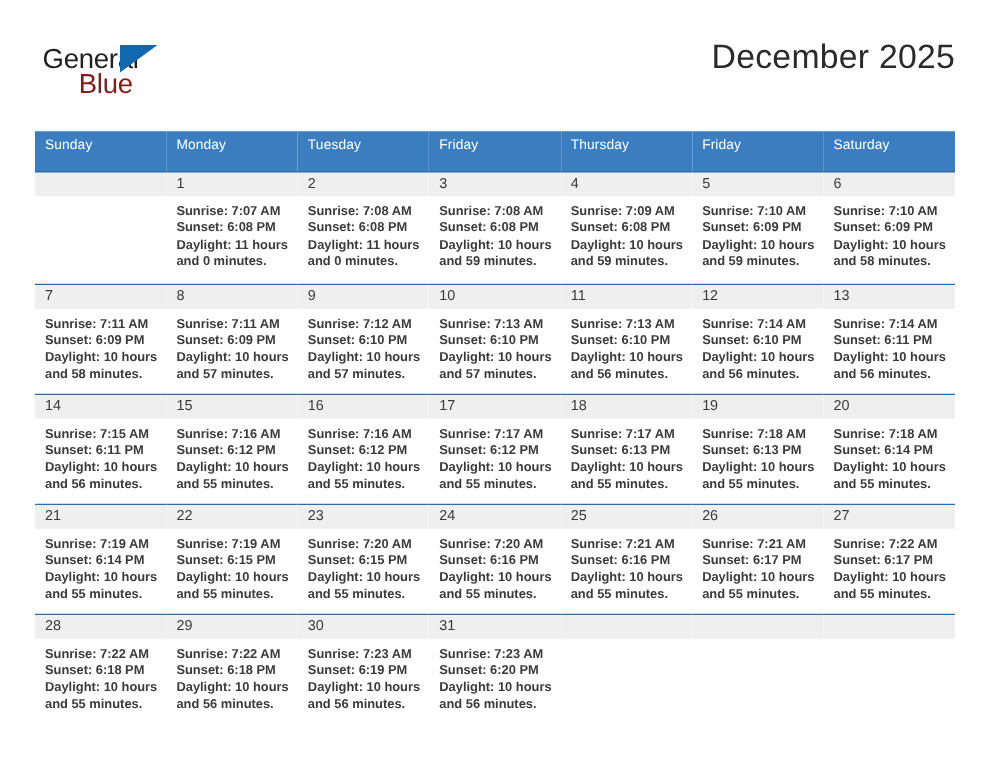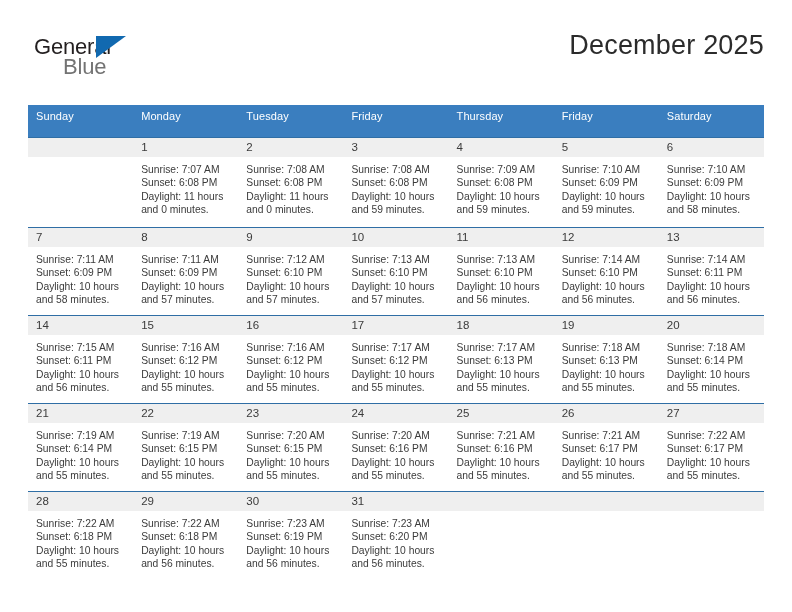--- a/index.html
+++ b/index.html
@@ -35,21 +35,21 @@
     left: 6px; top: 2px;
     font-size: 22px;
     color: #231f20;
     letter-spacing: -0.2px;
     font-family: Liberation Sans, sans-serif;
   }
   .logo-blue {
     position: absolute;
     left: 35px; top: 22px;
     font-size: 22px;
-    color: #737373;
+    color: #7f1d1d;
     letter-spacing: -0.2px;
   }
   .logo-tri {
     position: absolute;
     left: 68px; top: 4px;
     width: 0; height: 0;
     border-left: 30px solid #1169b0;
     border-bottom: 22px solid transparent;
   }
 
@@ -112,20 +112,21 @@
     color: #3b3b3b;
   }
   td.blank { background: #ffffff; }
   td.blank .daynum { background: #efefef; }
 
   .info {
     padding: 6px 6px 0 8px;
     font-size: 10.3px;
     line-height: 13.4px;
     color: #3b3b3b;
+    font-weight: bold;
   }
   .info div { white-space: nowrap; }
 </style>
 </head>
 <body>
 
 <div class="page">
 
   <div class="header">
 

